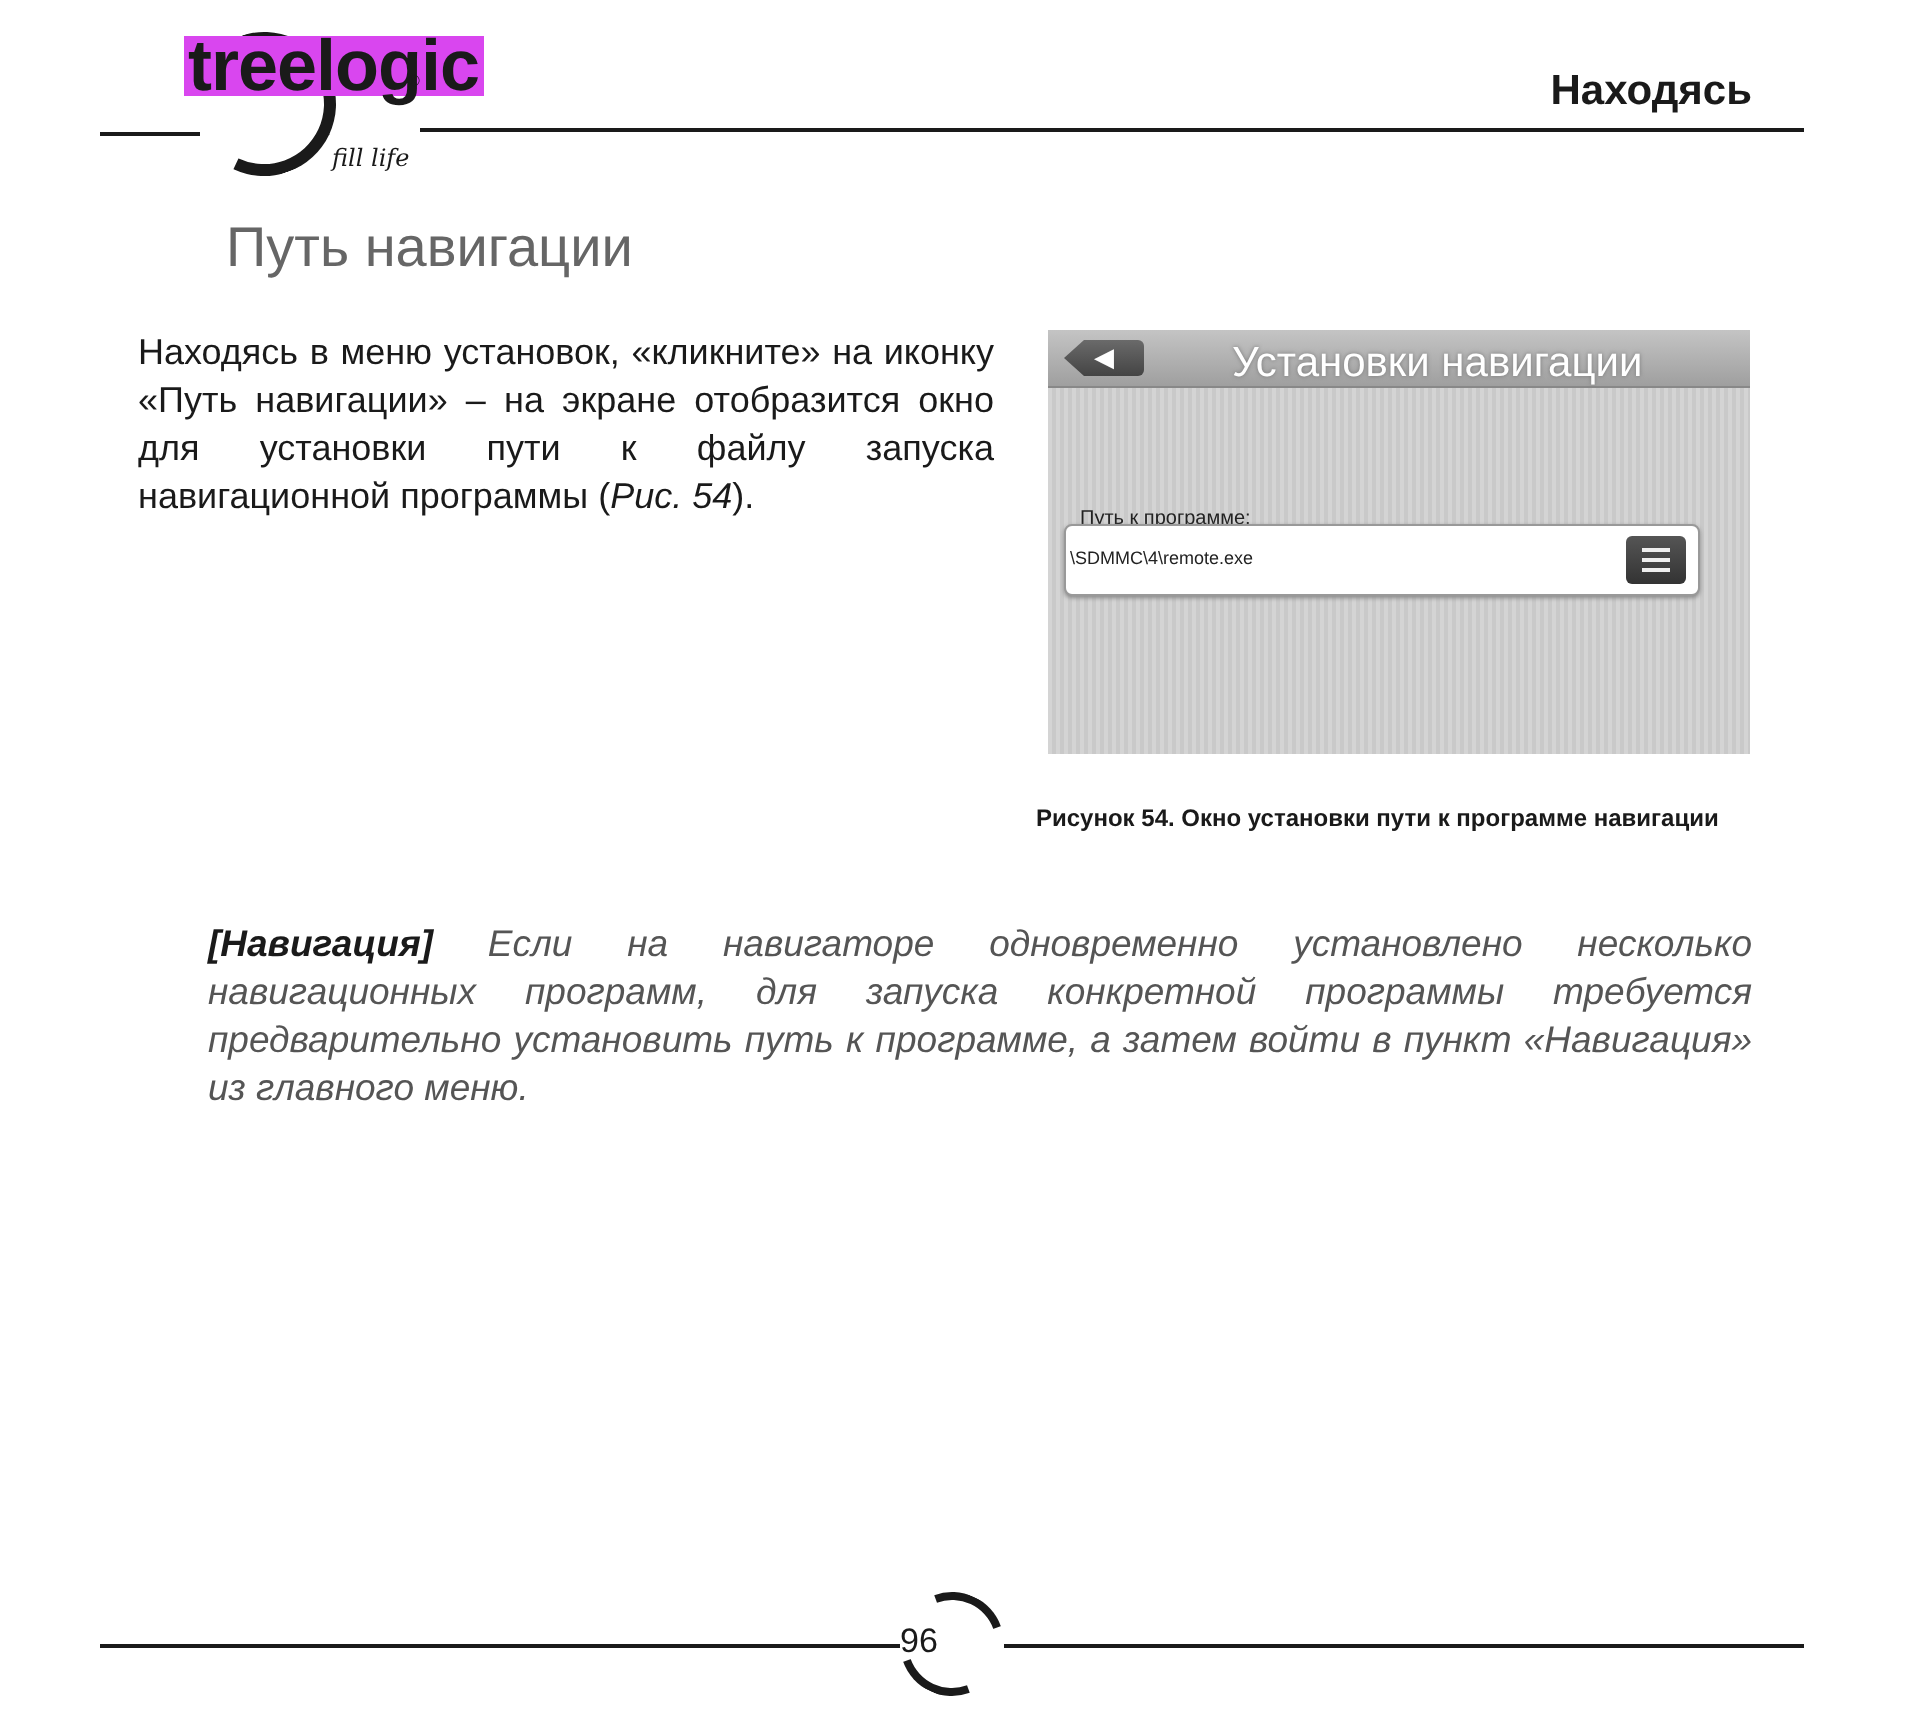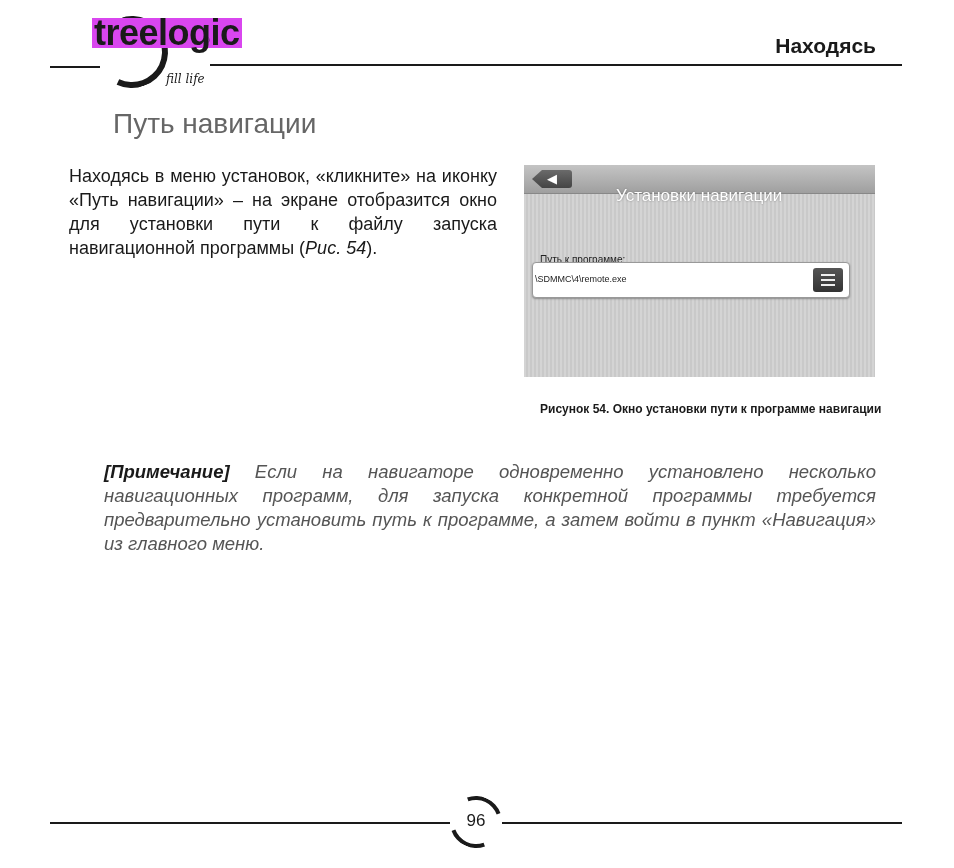--- a/index.html
+++ b/index.html
@@ -9,32 +9,32 @@
   #logo .ring { position:absolute; left:10px; top:2px; width:72px; height:72px; border:6px solid #1a1a1a; border-radius:50%; border-left-color:transparent; border-bottom-color:#1a1a1a; transform:rotate(-20deg); box-sizing:border-box; }
   #logo .word { position:absolute; left:6px; top:4px; font-size:36px; font-weight:bold; letter-spacing:-0.5px; background:#d946ef; padding:0 2px; line-height:30px; }
   #logo .reg { position:absolute; left:118px; top:22px; font-size:8px; }
   #logo .tag { position:absolute; left:80px; top:58px; font-size:12px; font-style:italic; font-family:"DejaVu Serif", serif; }
   #section-title { position:absolute; right:78px; top:34px; font-size:21px; font-weight:bold; }
   #page-title { position:absolute; left:69px; top:108px; font-size:28px; color:#666;margin-left:44px; }
   #body-text { position:absolute; left:69px; top:164px; width:428px; font-size:18px; line-height:24px; text-align:justify; }
   #figure { position:absolute; left:524px; top:165px; width:351px; height:212px; background:repeating-linear-gradient(90deg,#d4d4d4 0,#d4d4d4 2px,#c9c9c9 2px,#c9c9c9 4px); }
   #fig-bar { position:absolute; left:0; top:0; width:351px; height:28px; background:linear-gradient(#c4c4c4,#9f9f9f); border-bottom:1px solid #888; }
   #fig-back { position:absolute; left:8px; top:5px; width:40px; height:18px; background:linear-gradient(#6a6a6a,#444); border-radius:3px; clip-path:polygon(10px 0,100% 0,100% 100%,10px 100%,0 50%); color:#fff; font-size:13px; line-height:18px; text-align:center; }
-  #fig-title { position:absolute; left:92px; top:5px; font-size:17px; color:#fff; text-shadow:0 0 2px #777;margin-top:16px; }
+  #fig-title { position:absolute; left:92px; top:5px; font-size:21px; color:#fff; text-shadow:0 0 2px #777; }
   #fig-label { position:absolute; left:16px; top:74px; font-size:10px; color:#222;margin-top:15px; }
   #fig-input { position:absolute; left:8px; top:97px; width:316px; height:34px; background:#fff; border:1px solid #999; border-radius:4px; box-shadow:0 1px 2px #888; }
   #fig-input-value { position:absolute; left:2px; top:11px; font-size:9px; color:#222; }
   #fig-browse { position:absolute; right:6px; top:5px; width:30px; height:24px; background:linear-gradient(#555,#333); border-radius:3px; }
   #fig-browse .ln { position:absolute; left:8px; width:14px; height:2px; background:#eee; }
-  #caption { position:absolute; left:518px; top:401px; width:360px; font-size:12px; font-weight:bold; line-height:16px;margin-left:22px; }
+  #caption { position:absolute; left:518px; top:401px; width:360px; font-size:12px; font-weight:bold; line-height:16px; }
   #note { position:absolute; left:104px; top:460px; width:772px; font-size:18.5px; line-height:24px; font-style:italic; color:#555; text-align:justify; }
   #note .label { font-weight:bold; color:#1a1a1a; }
   #page-num-wrap { position:absolute; left:450px; top:796px; width:52px; height:52px; }
   #page-num-wrap .arc { position:absolute; inset:0; border:4px solid #1a1a1a; border-radius:50%; border-left-color:transparent; border-right-color:transparent; transform:rotate(25deg); box-sizing:border-box; }
-  #page-num { position:absolute; left:0; width:52px; top:15px; text-align:center; font-size:17px; }
+  #page-num { position:absolute; left:0; width:52px; top:15px; text-align:left; font-size:17px; }
 </style>
 </head>
 <body>
 
 <div class="hline" style="left:50px; top:66px; width:50px;"></div>
 <div class="hline" style="left:210px; top:64px; width:692px;"></div>
 
 <div id="logo">
   <div class="ring"></div>
   <span class="word">treelogic</span>
@@ -61,20 +61,20 @@
         <div class="ln" style="top:6px"></div>
         <div class="ln" style="top:11px"></div>
         <div class="ln" style="top:16px"></div>
       </div>
     </div>
   </div>
 </div>
 
 <div id="caption">Рисунок 54. Окно установки пути к программе навигации</div>
 
-<div id="note"><span class="label">[Примечание]</span><span> Если на навигаторе одновременно установлено несколько навигационных программ, для запуска конкретной программы требуется предварительно установить путь к программе, а затем войти в пункт «Навигация» из главного меню.</span></div>
+<div id="note"><span class="label">[Навигация]</span><span> Если на навигаторе одновременно установлено несколько навигационных программ, для запуска конкретной программы требуется предварительно установить путь к программе, а затем войти в пункт «Навигация» из главного меню.</span></div>
 
 <div class="hline" style="left:50px; top:822px; width:400px;"></div>
 <div class="hline" style="left:502px; top:822px; width:400px;"></div>
 <div id="page-num-wrap">
   <div class="arc"></div>
   <div id="page-num">96</div>
 </div>
 
 </body></html>

